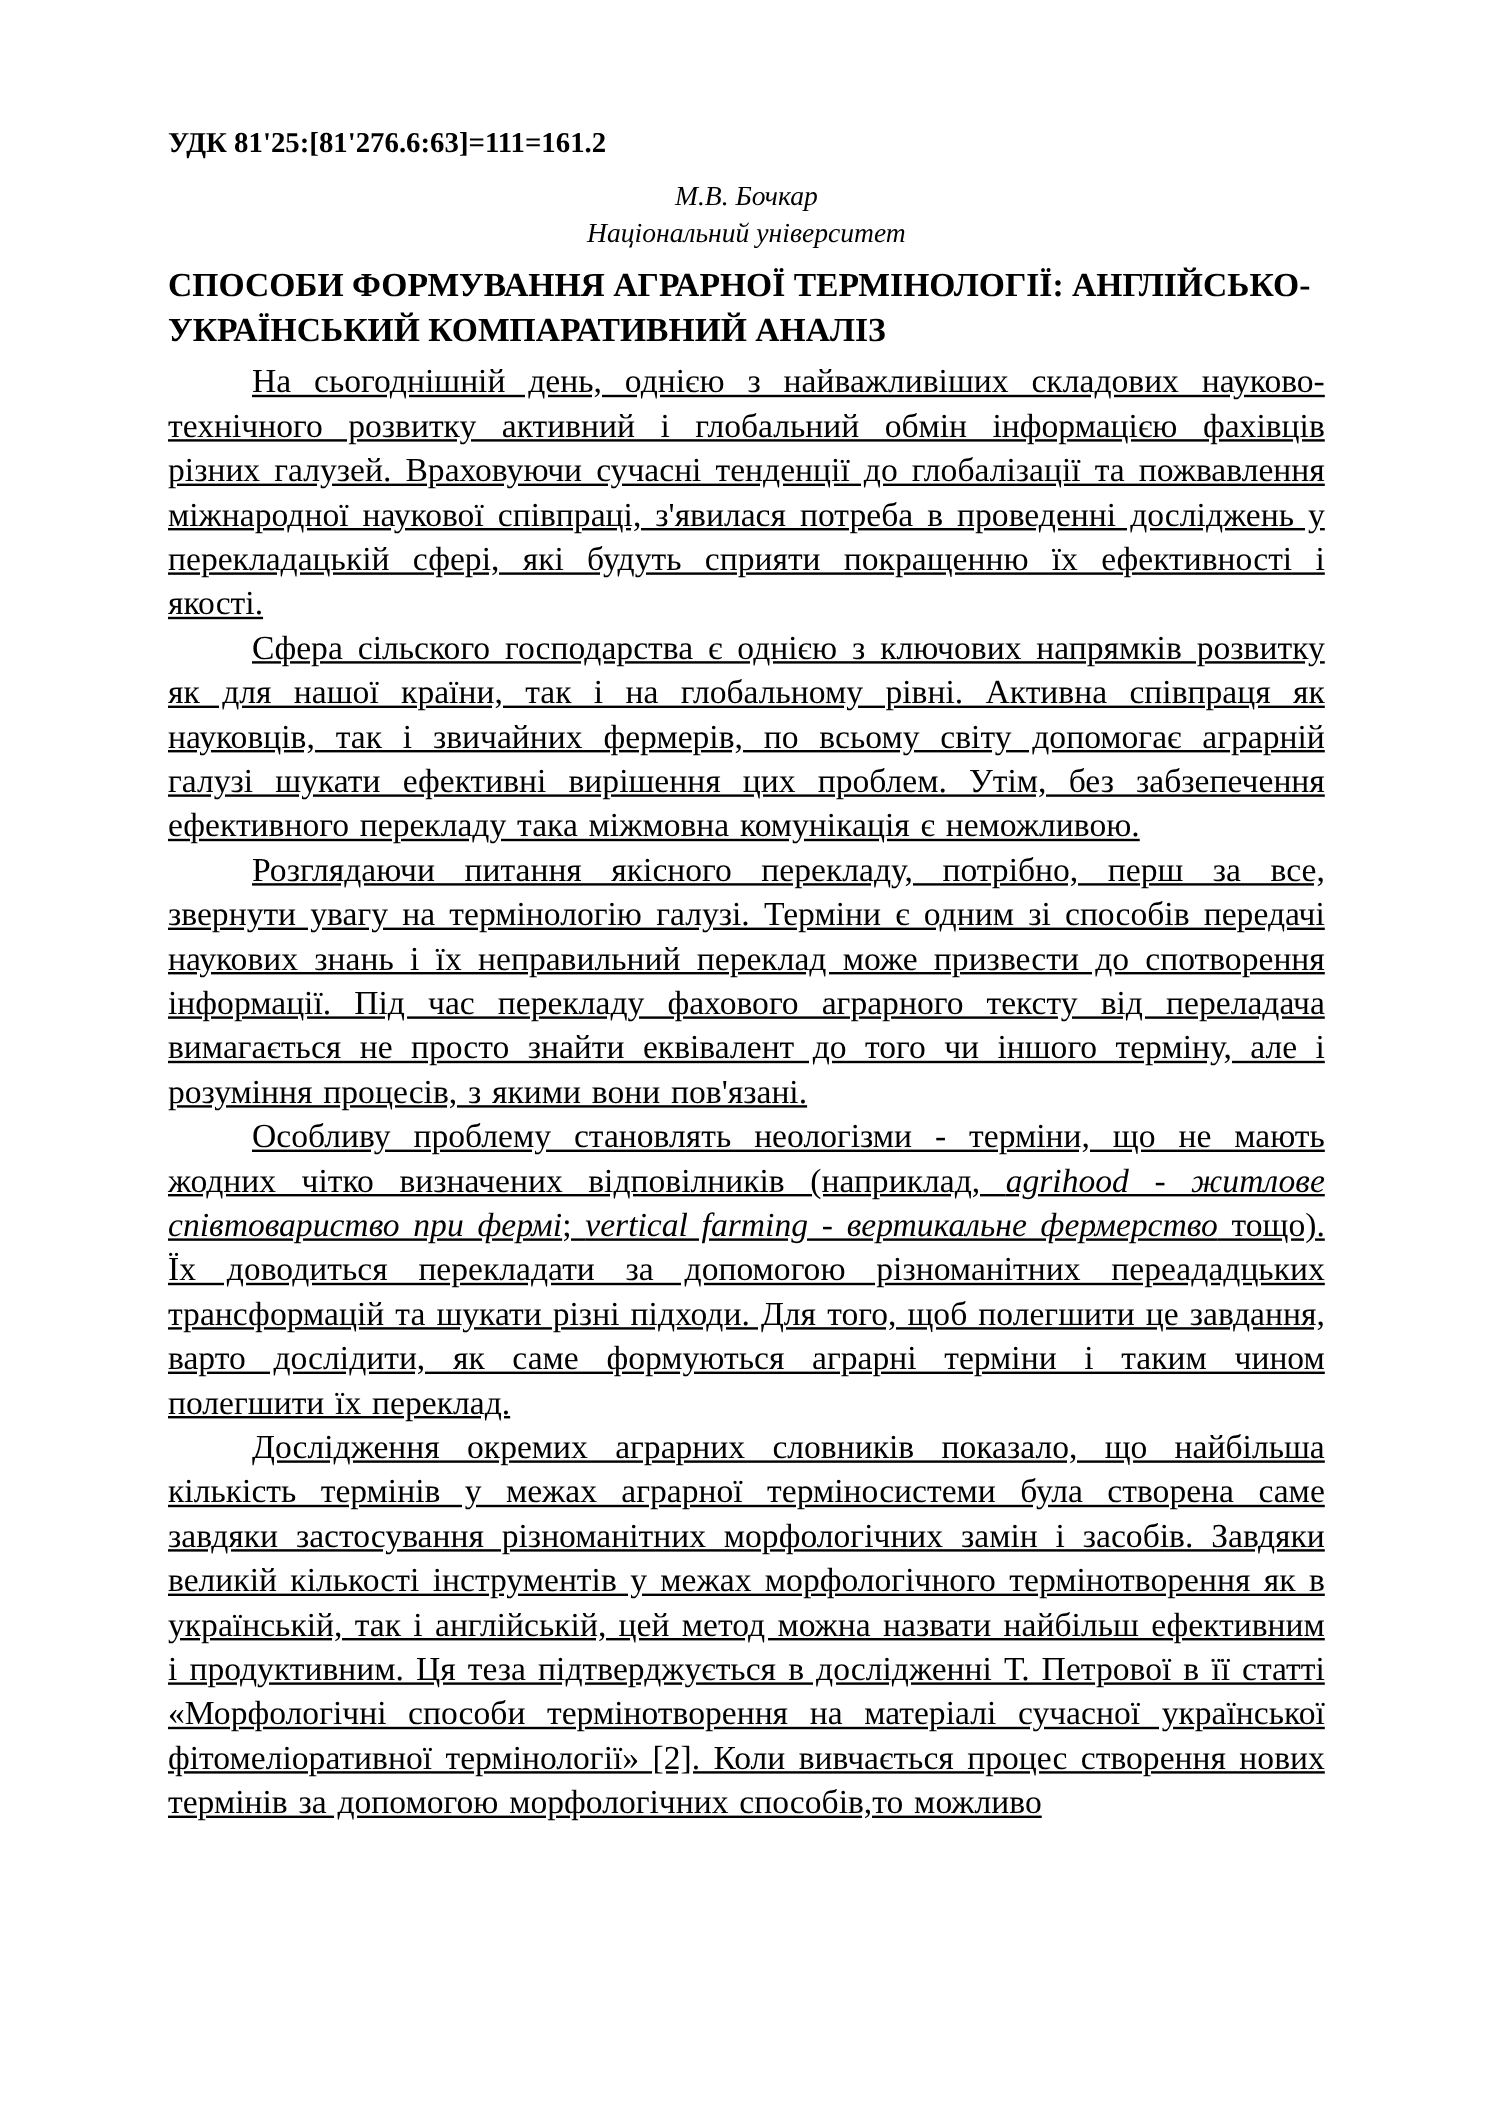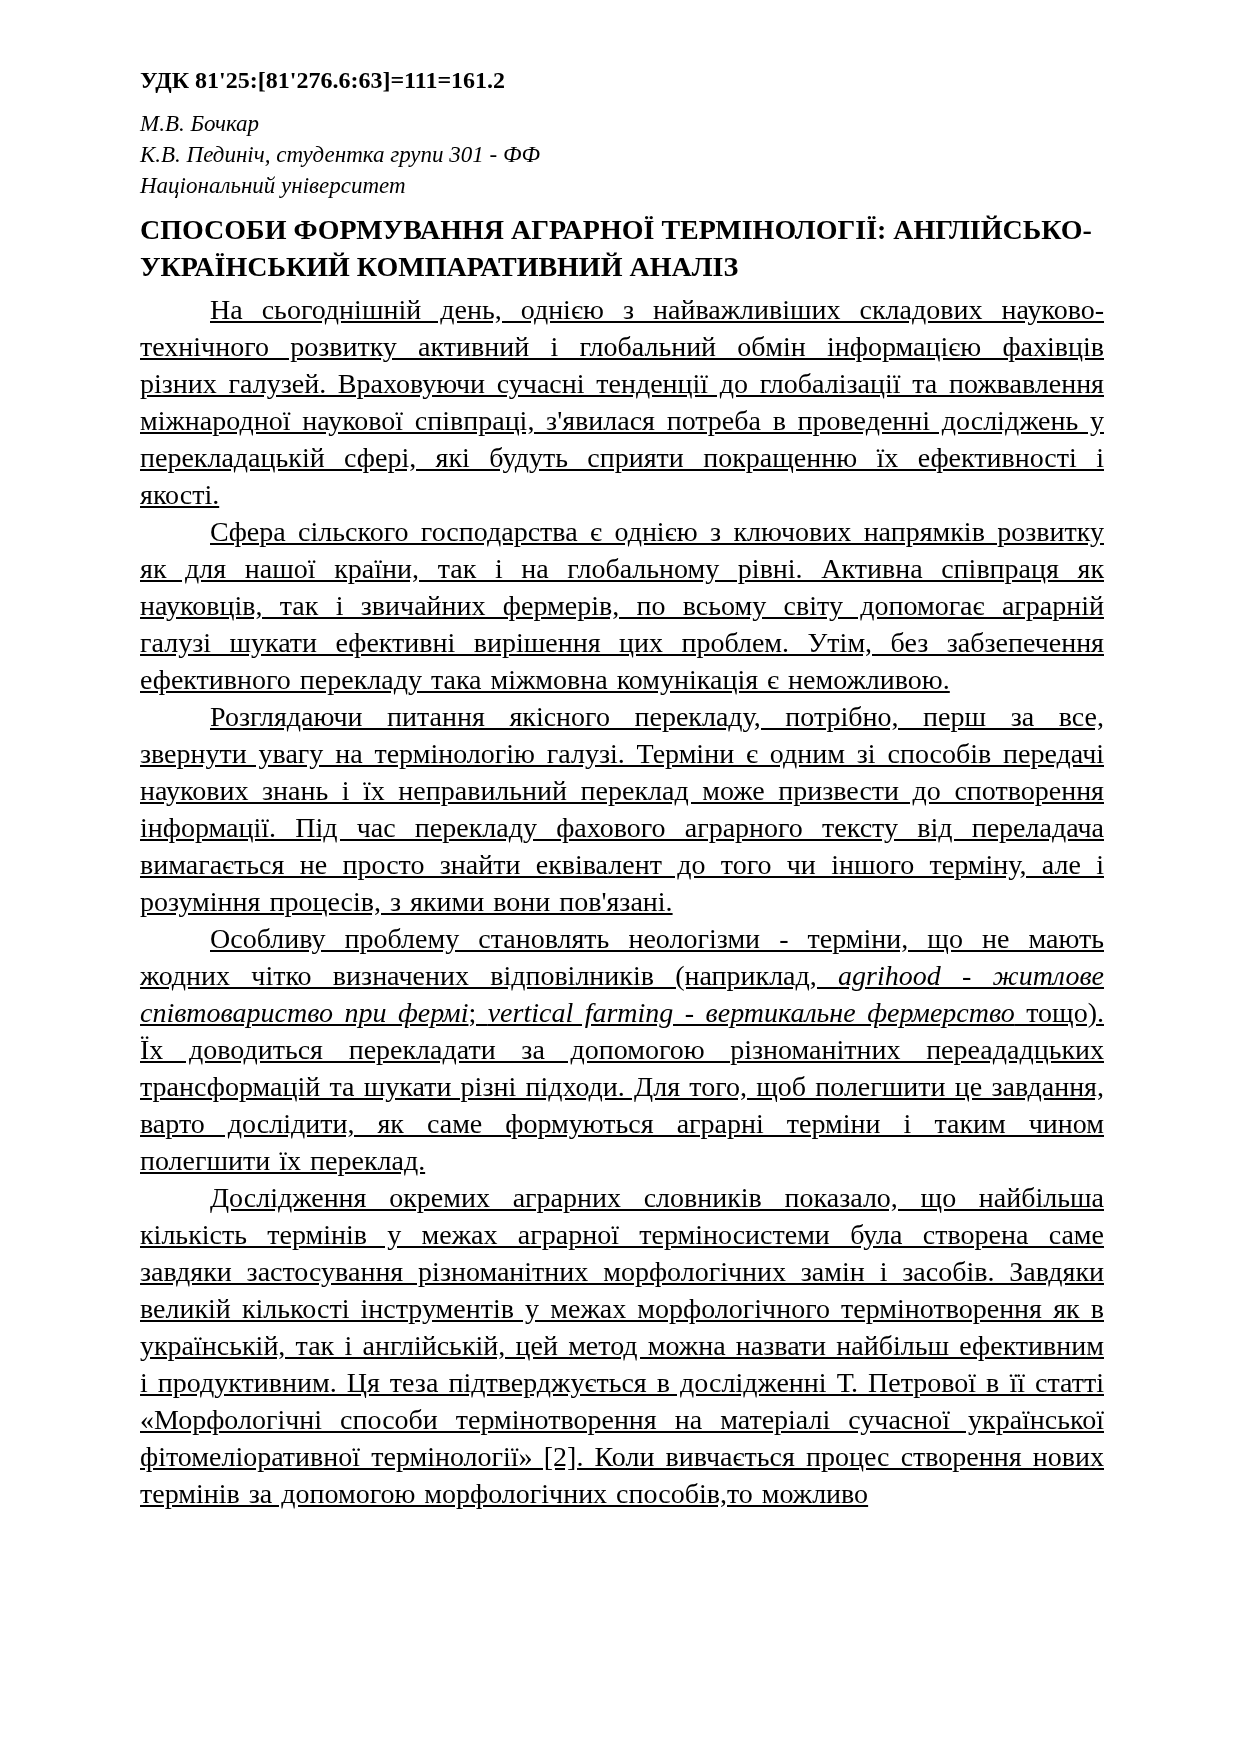--- a/index.html
+++ b/index.html
@@ -9,31 +9,31 @@
   }
   .page {
     position: relative;
     width: 1240px;
     height: 1754px;
     background: #ffffff;
     color: #000000;
     font-family: "Liberation Serif", "DejaVu Serif", serif;
     overflow: hidden;
     box-sizing: border-box;
-    padding: 64px 136px 0 140px;
+    padding: 104px 136px 0 140px;
   }
   .udc {
     font-weight: bold;
     font-size: 24px;
     line-height: 32px;
     text-align: left;
   }
   .authors {
     margin-top: 12px;
-    text-align: left;
+    text-align: center;
     font-style: italic;
     font-size: 23px;
     line-height: 31px;
   }
   .authors div {
     white-space: nowrap;
   }
   .title {
     margin: 10px 0 6px 0;
     font-weight: bold;
@@ -55,21 +55,20 @@
 </style>
 </head>
 <body>
 
 <div class="page">
 
   <div class="udc">УДК 81'25:[81'276.6:63]=111=161.2</div>
 
   <div class="authors">
     <div>М.В. Бочкар</div>
-    <div>К.В. Пединіч, студентка групи 301 - ФФ</div>
     <div>Національний університет</div>
   </div>
 
   <div class="title">СПОСОБИ ФОРМУВАННЯ АГРАРНОЇ ТЕРМІНОЛОГІЇ: АНГЛІЙСЬКО-УКРАЇНСЬКИЙ КОМПАРАТИВНИЙ АНАЛІЗ</div>
 
   <div class="body-text">
 
     <p><span>На сьогоднішній день, однією з найважливіших складових науково-технічного розвитку активний і глобальний обмін інформацією фахівців різних галузей. Враховуючи сучасні тенденції до глобалізації та пожвавлення міжнародної наукової співпраці, з'явилася потреба в проведенні досліджень у перекладацькій сфері, які будуть сприяти покращенню їх ефективності і якості.</span></p>
 
     <p><span>Сфера сільского господарства є однією з ключових напрямків розвитку як для нашої країни, так і на глобальному рівні. Активна співпраця як науковців, так і звичайних фермерів, по всьому світу допомогає аграрній галузі шукати ефективні вирішення цих проблем. Утім, без забзепечення ефективного перекладу така міжмовна комунікація є неможливою.</span></p>

